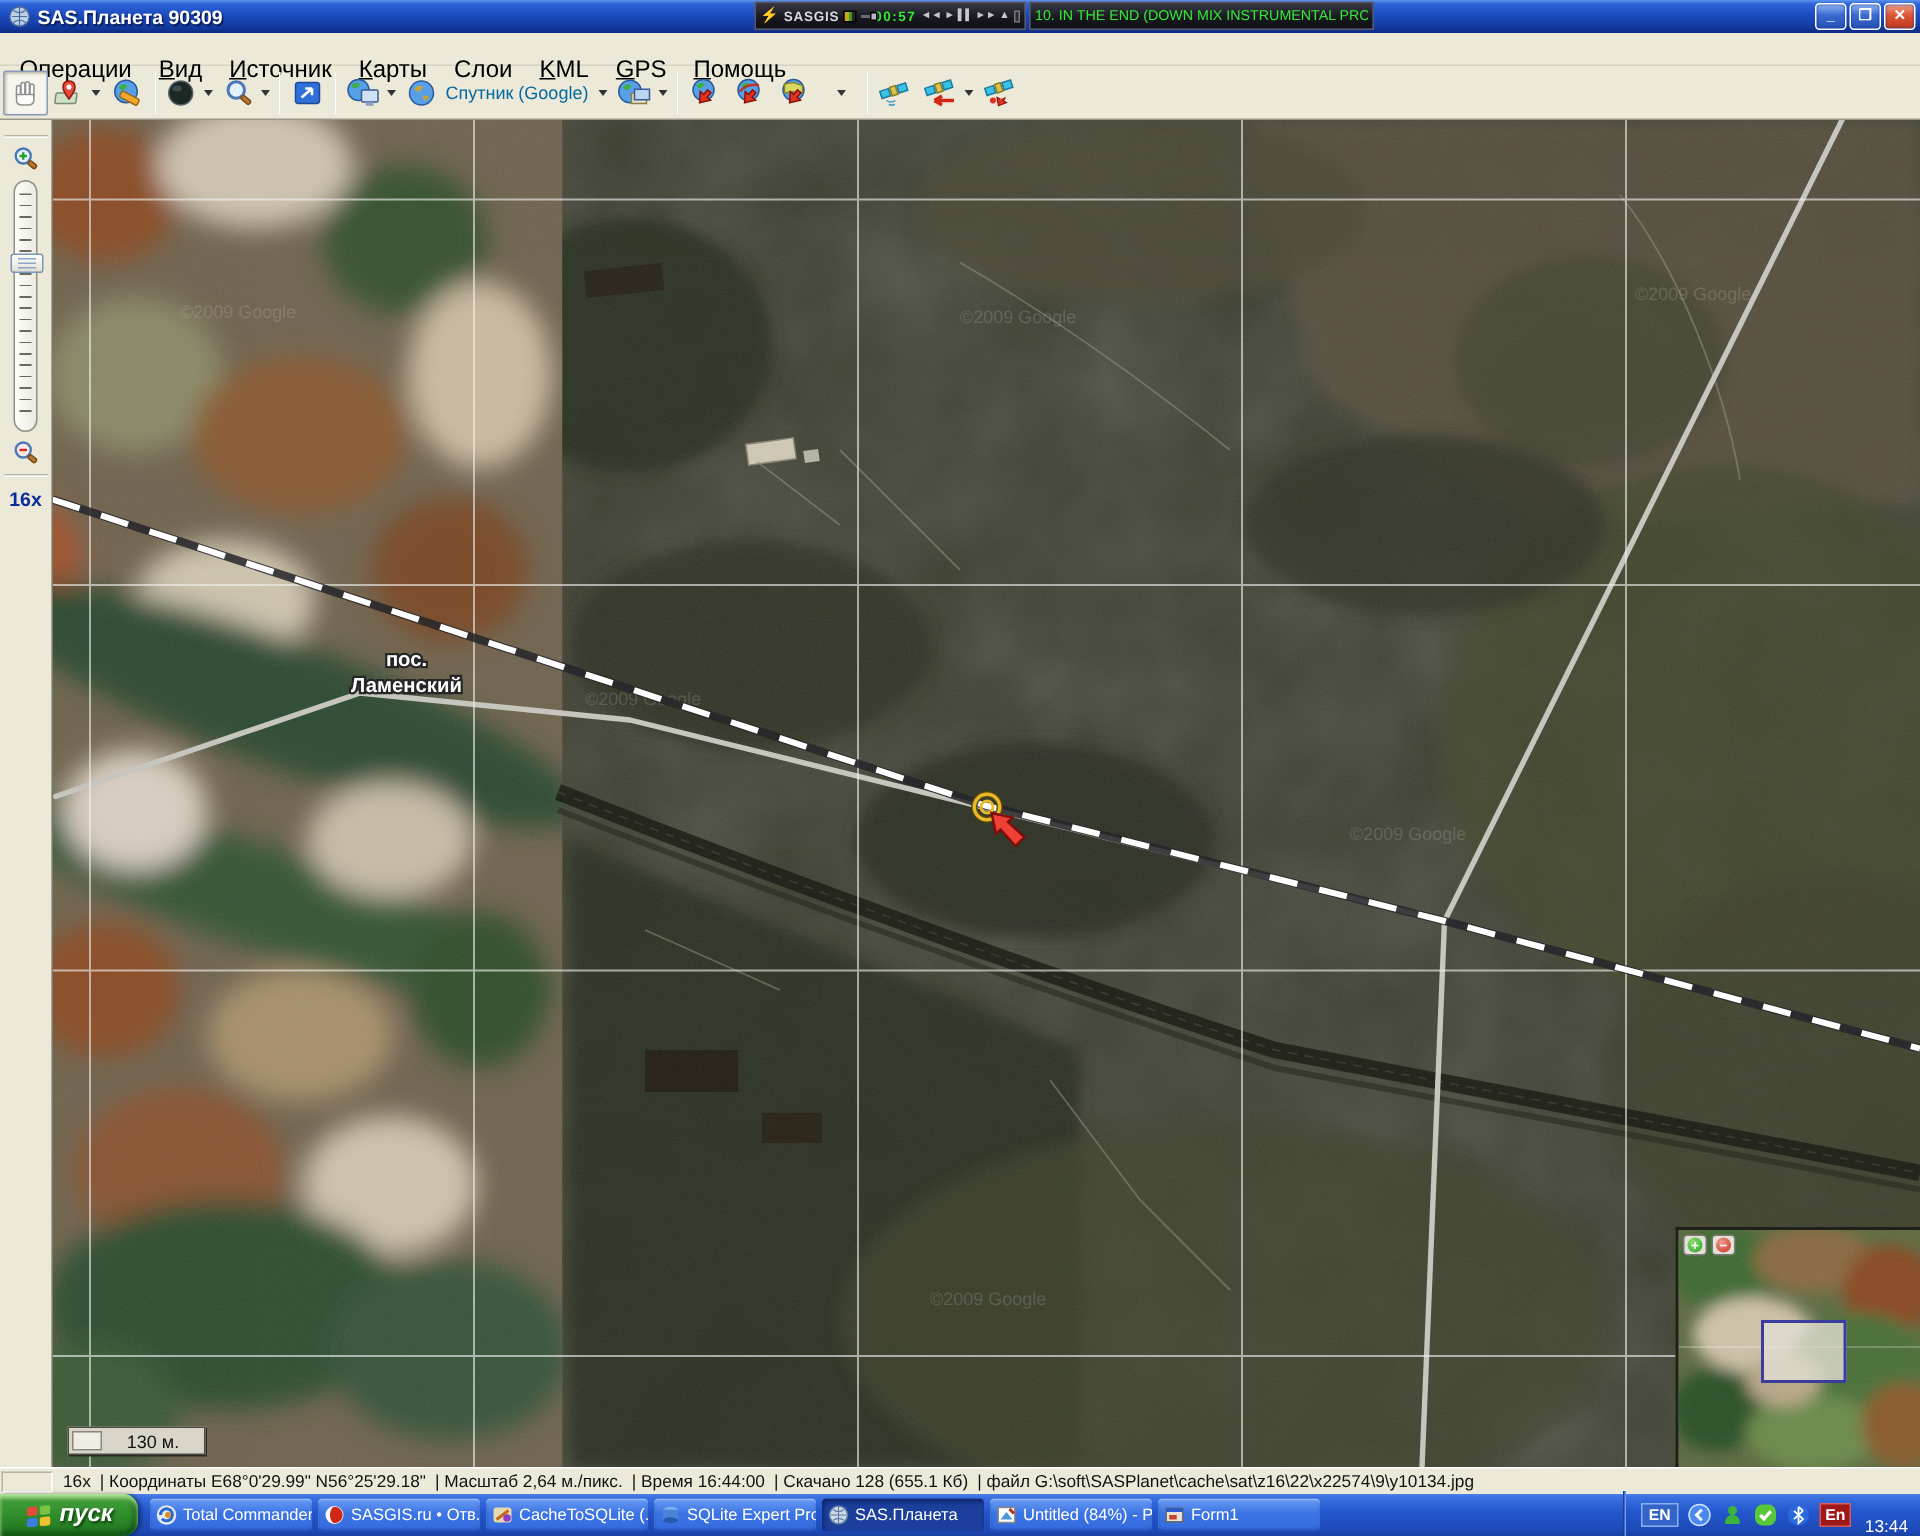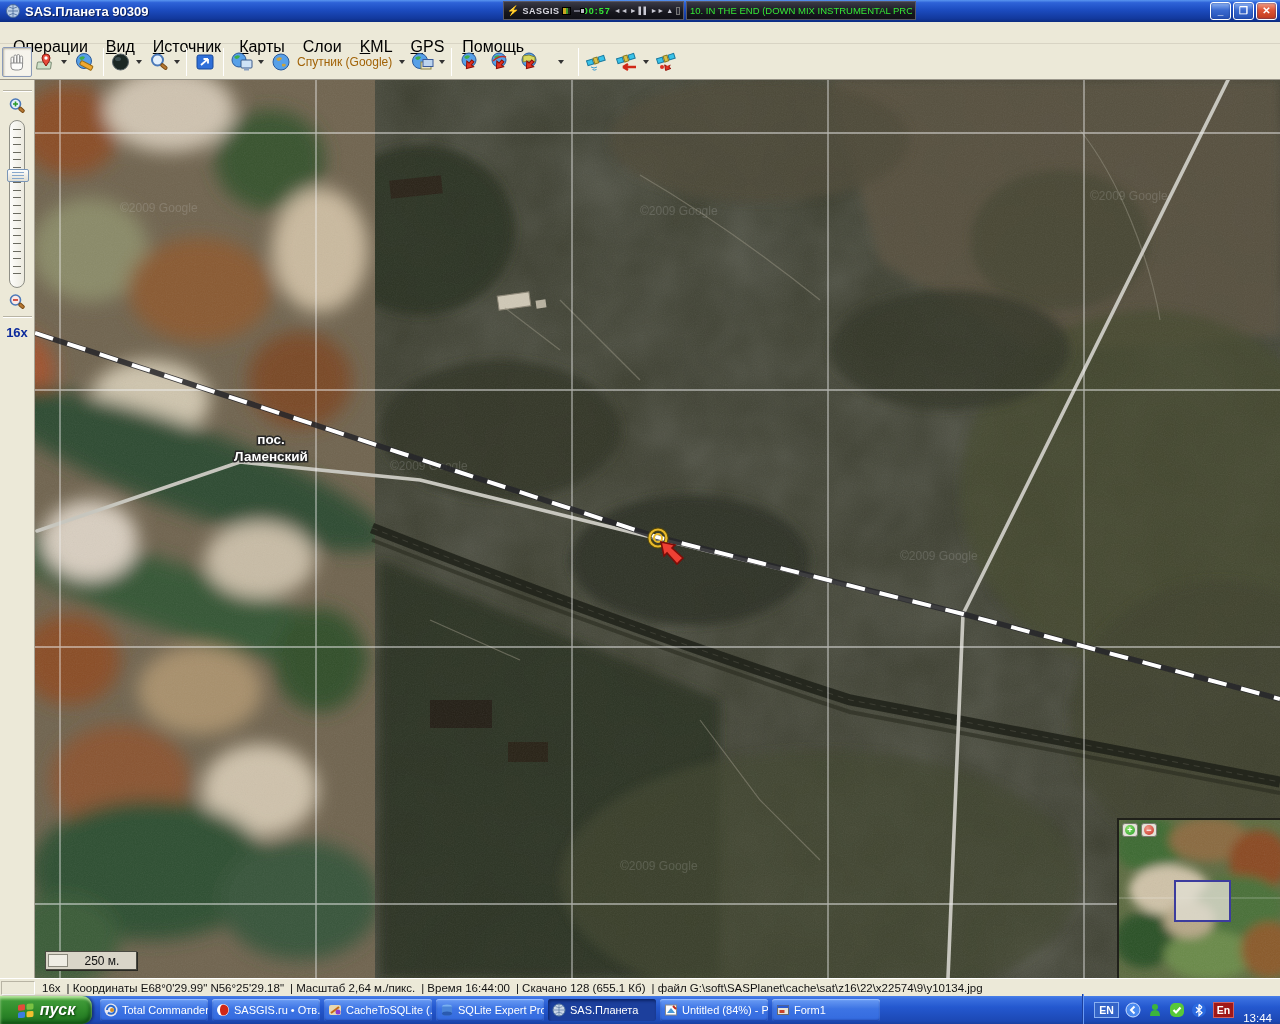--- a/index.html
+++ b/index.html
@@ -28,21 +28,21 @@
 
   
   .menubar{height:22px;background:#ece9d8;display:flex;align-items:center;padding-left:4px;border-bottom:1px solid #d8d4c4;}
   .menu-item{font-size:16px;color:#000;padding:3px 9px;margin-top:28px;}
   .menu-item span.u{text-decoration:underline;}
 
   
   .toolbar{height:36px;background:#ece9d8;display:flex;align-items:center;padding:2px 2px;border-bottom:1px solid #9a968a;}
   .tbtn{height:30px;min-width:30px;display:flex;align-items:center;justify-content:center;border:1px solid transparent;border-radius:2px;padding:0 2px;gap:2px;}
   .tbtn.pressed{background:#f6f4ec;border:1px solid #8a9ab8;box-shadow:inset 1px 1px 2px #b8b4a4;}
-  .tbtn .lbl{font-size:12px;color:#a16207;padding:0 3px;white-space:nowrap;}
+  .tbtn .lbl{font-size:12px;color:#0369a1;padding:0 3px;white-space:nowrap;}
   .caret{width:0;height:0;border-left:3.5px solid transparent;border-right:3.5px solid transparent;border-top:4px solid #333;margin-left:2px;}
   .tsep{width:1px;height:28px;background:#bcb8a8;border-right:1px solid #fff;margin:0 3px;}
 
   
   .main{position:relative;height:898px;display:flex;}
   .zoompanel{width:35px;background:#ece9d8;border-right:1px solid #a8a496;display:flex;flex-direction:column;align-items:center;padding-top:6px;flex:0 0 auto;}
   .zp-div{width:29px;border-top:1px solid #b8b4a4;border-bottom:1px solid #fff;margin:4px 0;}
   .zoomtrack{position:relative;width:16px;height:168px;background:linear-gradient(90deg,#fdfdfb,#eceadf);border:1px solid #8f8f86;border-radius:8px;margin:4px 0;}
   .zoomtrack .ticks{position:absolute;left:3px;right:3px;top:8px;bottom:8px;background:repeating-linear-gradient(180deg,#6a6a60 0 1px,transparent 1px 7.6px);}
   .zoomhandle{position:absolute;left:-3px;top:48px;width:22px;height:13px;background:linear-gradient(180deg,#fdfdfd,#e2dfd2);border:1px solid #7a96b8;border-radius:2px;}
@@ -422,21 +422,21 @@
 
           <g font-family="Liberation Sans, sans-serif" font-size="13.5" font-weight="bold" text-anchor="middle" fill="#ffffff" stroke="#262626" stroke-width="3" paint-order="stroke">
             <text x="271" y="444">пос.</text>
             <text x="271" y="461">Ламенский</text>
           </g>
         </g>
       </svg>
 
       <div class="scalebox">
         <span class="cap"></span>
-        <span class="txt">250 м.</span>
+        <span class="txt">130 м.</span>
       </div>
 
       <div class="minimap">
         <svg width="163" height="160" viewBox="0 0 163 160">
           <rect width="163" height="160" fill="#5d6b41"></rect>
           <g filter="url(#blur5)">
             <ellipse cx="30" cy="25" rx="35" ry="28" fill="#3c6b33"></ellipse>
             <ellipse cx="90" cy="20" rx="40" ry="22" fill="#8a6a40"></ellipse>
             <ellipse cx="140" cy="40" rx="30" ry="30" fill="#8a4a22"></ellipse>
             <ellipse cx="50" cy="70" rx="40" ry="25" fill="#cfc2a8"></ellipse>

